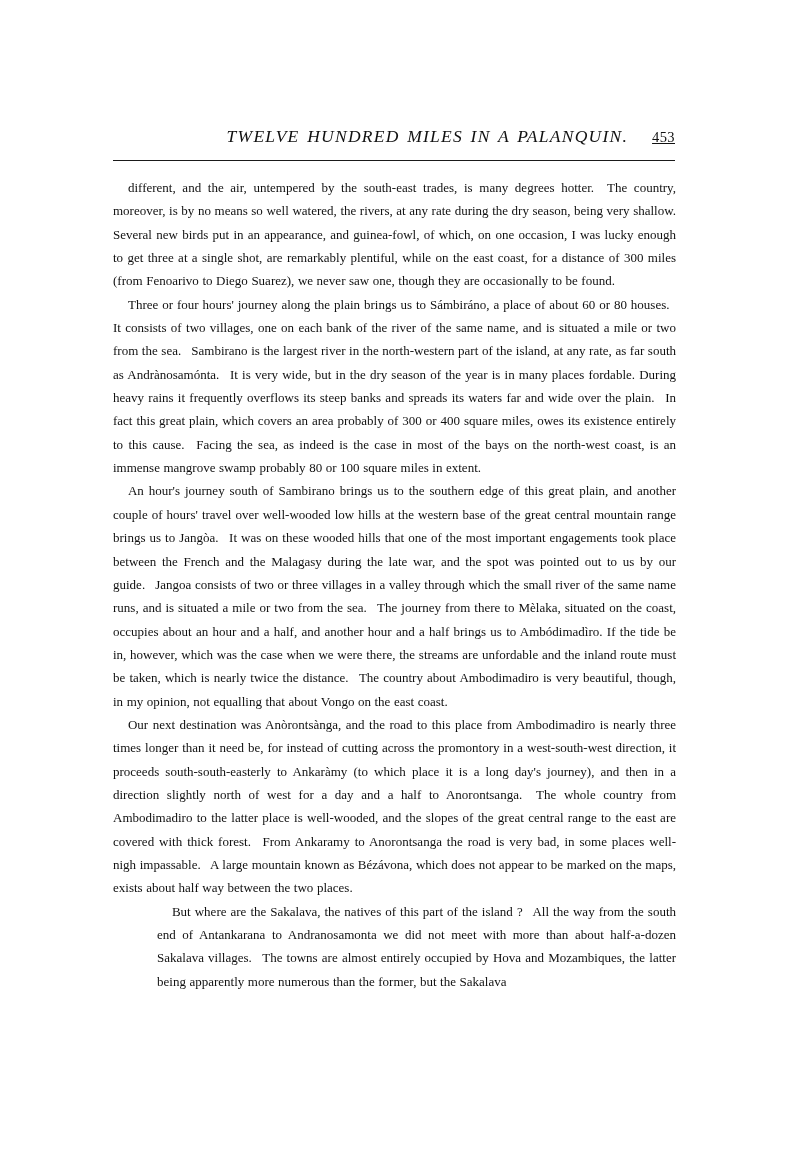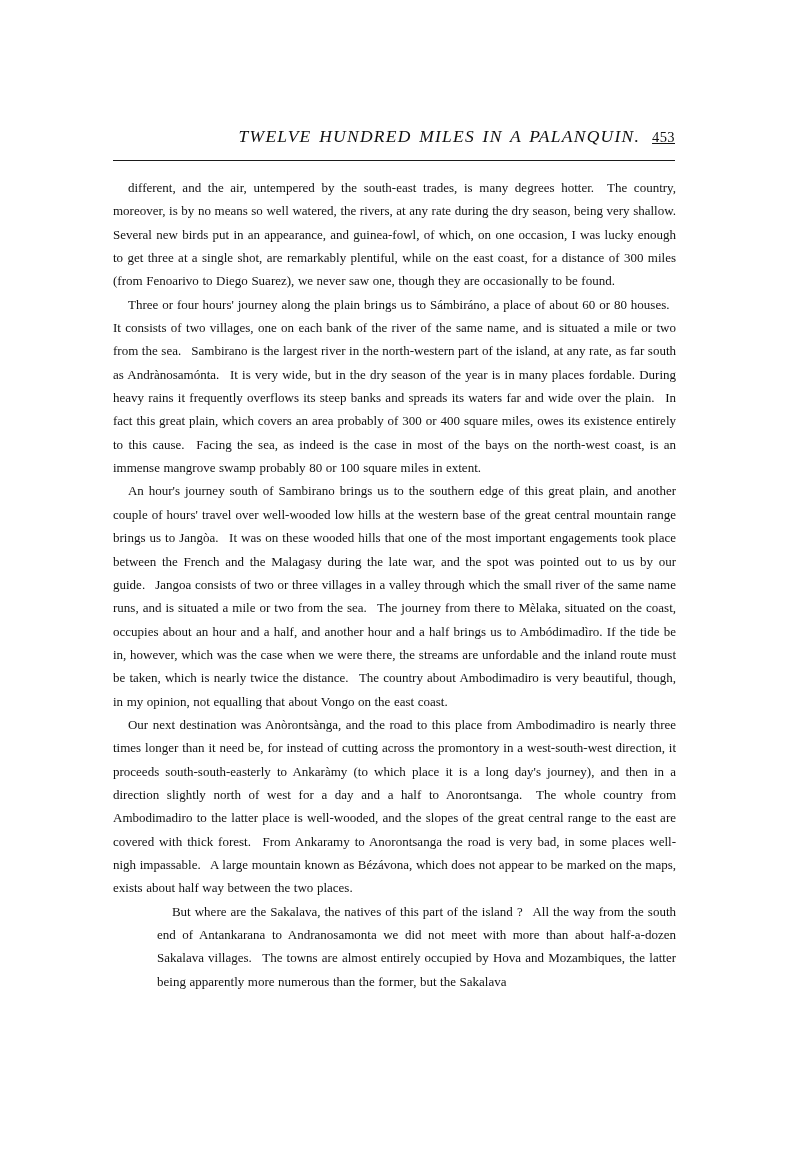--- a/index.html
+++ b/index.html
@@ -43,21 +43,21 @@
     font-size: 17.5px;
     letter-spacing: 1.25px;
     word-spacing: 2px;
     white-space: nowrap;
     color: #111;
     flex: 0 0 auto;
   }
   .folio {
     font-size: 14.5px;
     letter-spacing: 0.4px;
-    margin-left: 12px;
+    margin-left: 24px;
     flex: 0 0 auto;
     color: #111;
     text-decoration: underline;
   }
   .head-rule {
     position: absolute;
     left: 113px;
     top: 160px;
     width: 562px;
     height: 0;

